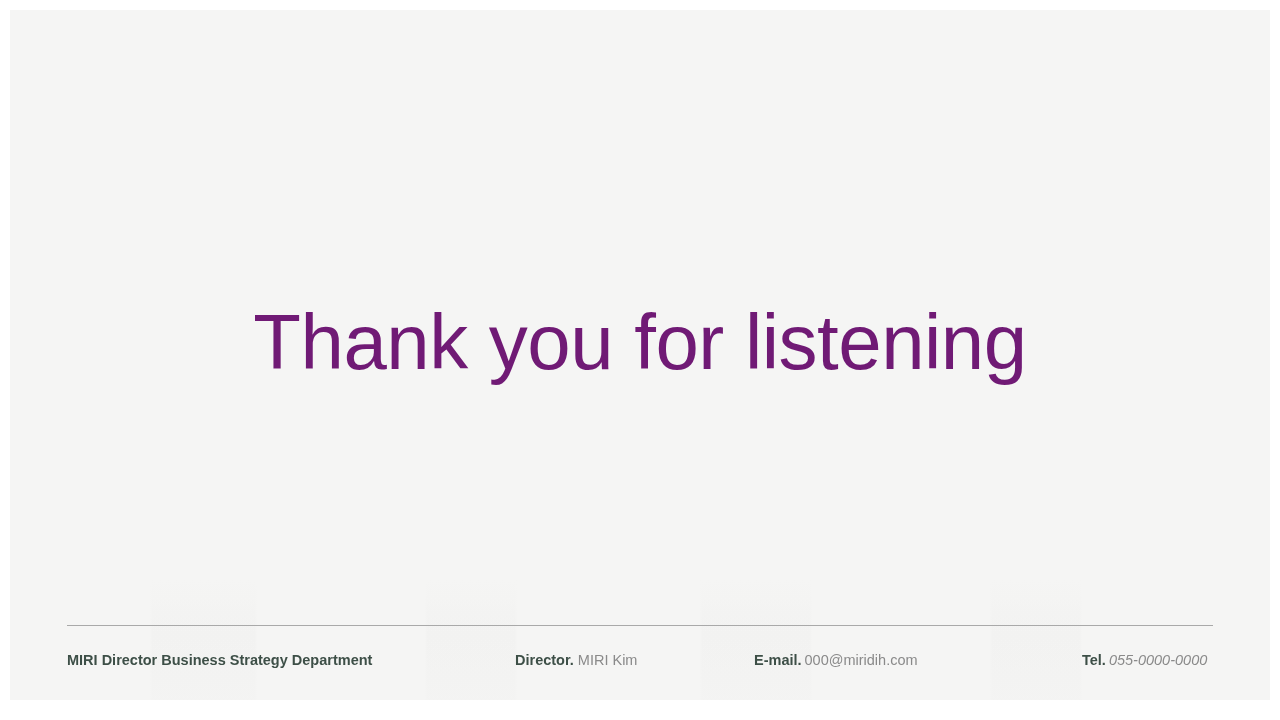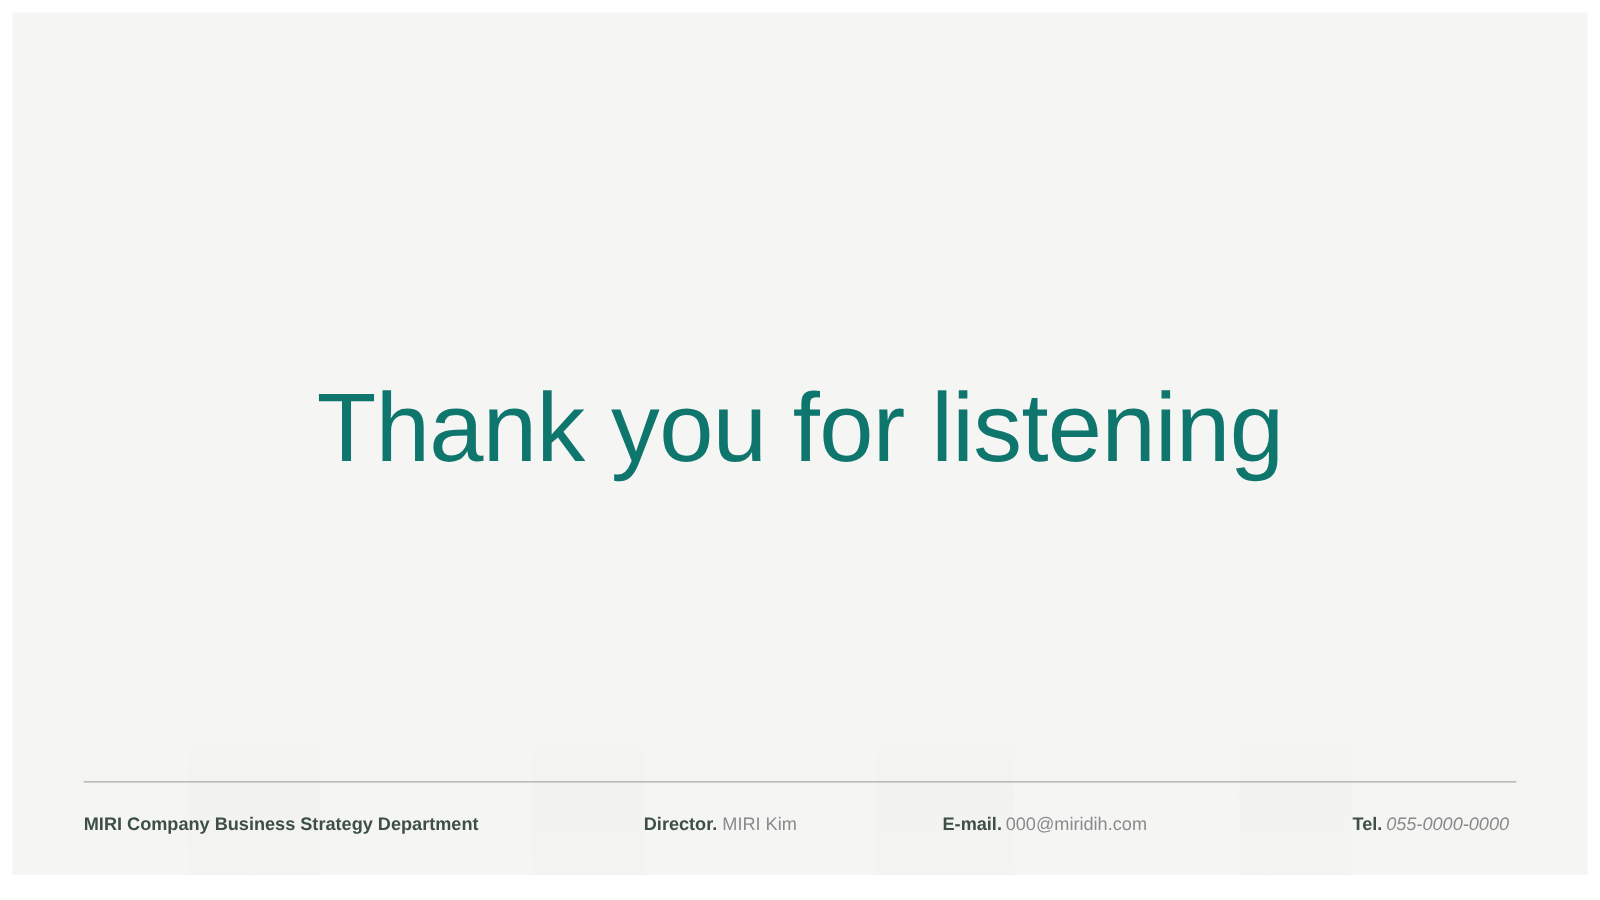--- a/index.html
+++ b/index.html
@@ -77,21 +77,21 @@
   .headline {
     position: absolute;
     left: 0;
     top: 292px;
     width: 1260px;
     text-align: center;
     font-size: 78px;
     line-height: 1.05;
     font-weight: 400;
     letter-spacing: -0.5px;
-    color: #0f766e;
+    color: #701a75;
     white-space: nowrap;
   }
 
   
   .footer-divider {
     position: absolute;
     left: 57px;
     top: 615px;
     width: 1146px;
     height: 1px;
@@ -136,21 +136,21 @@
     <div class="bg-pattern"></div>
     <div class="bg-pattern-fade"></div>
 
     <div class="headline">Thank you for listening</div>
 
     <div class="footer-divider"></div>
 
     <div class="footer">
 
       <div class="footer-item footer-org">
-        <span class="label">MIRI Company Business Strategy Department</span>
+        <span class="label">MIRI Director Business Strategy Department</span>
       </div>
 
       <div class="footer-item footer-dir">
         <span class="label">Director.</span><span class="value">MIRI Kim</span>
       </div>
 
       <div class="footer-item footer-mail">
         <span class="label">E-mail.</span><span class="value">000@miridih.com</span>
       </div>
 

